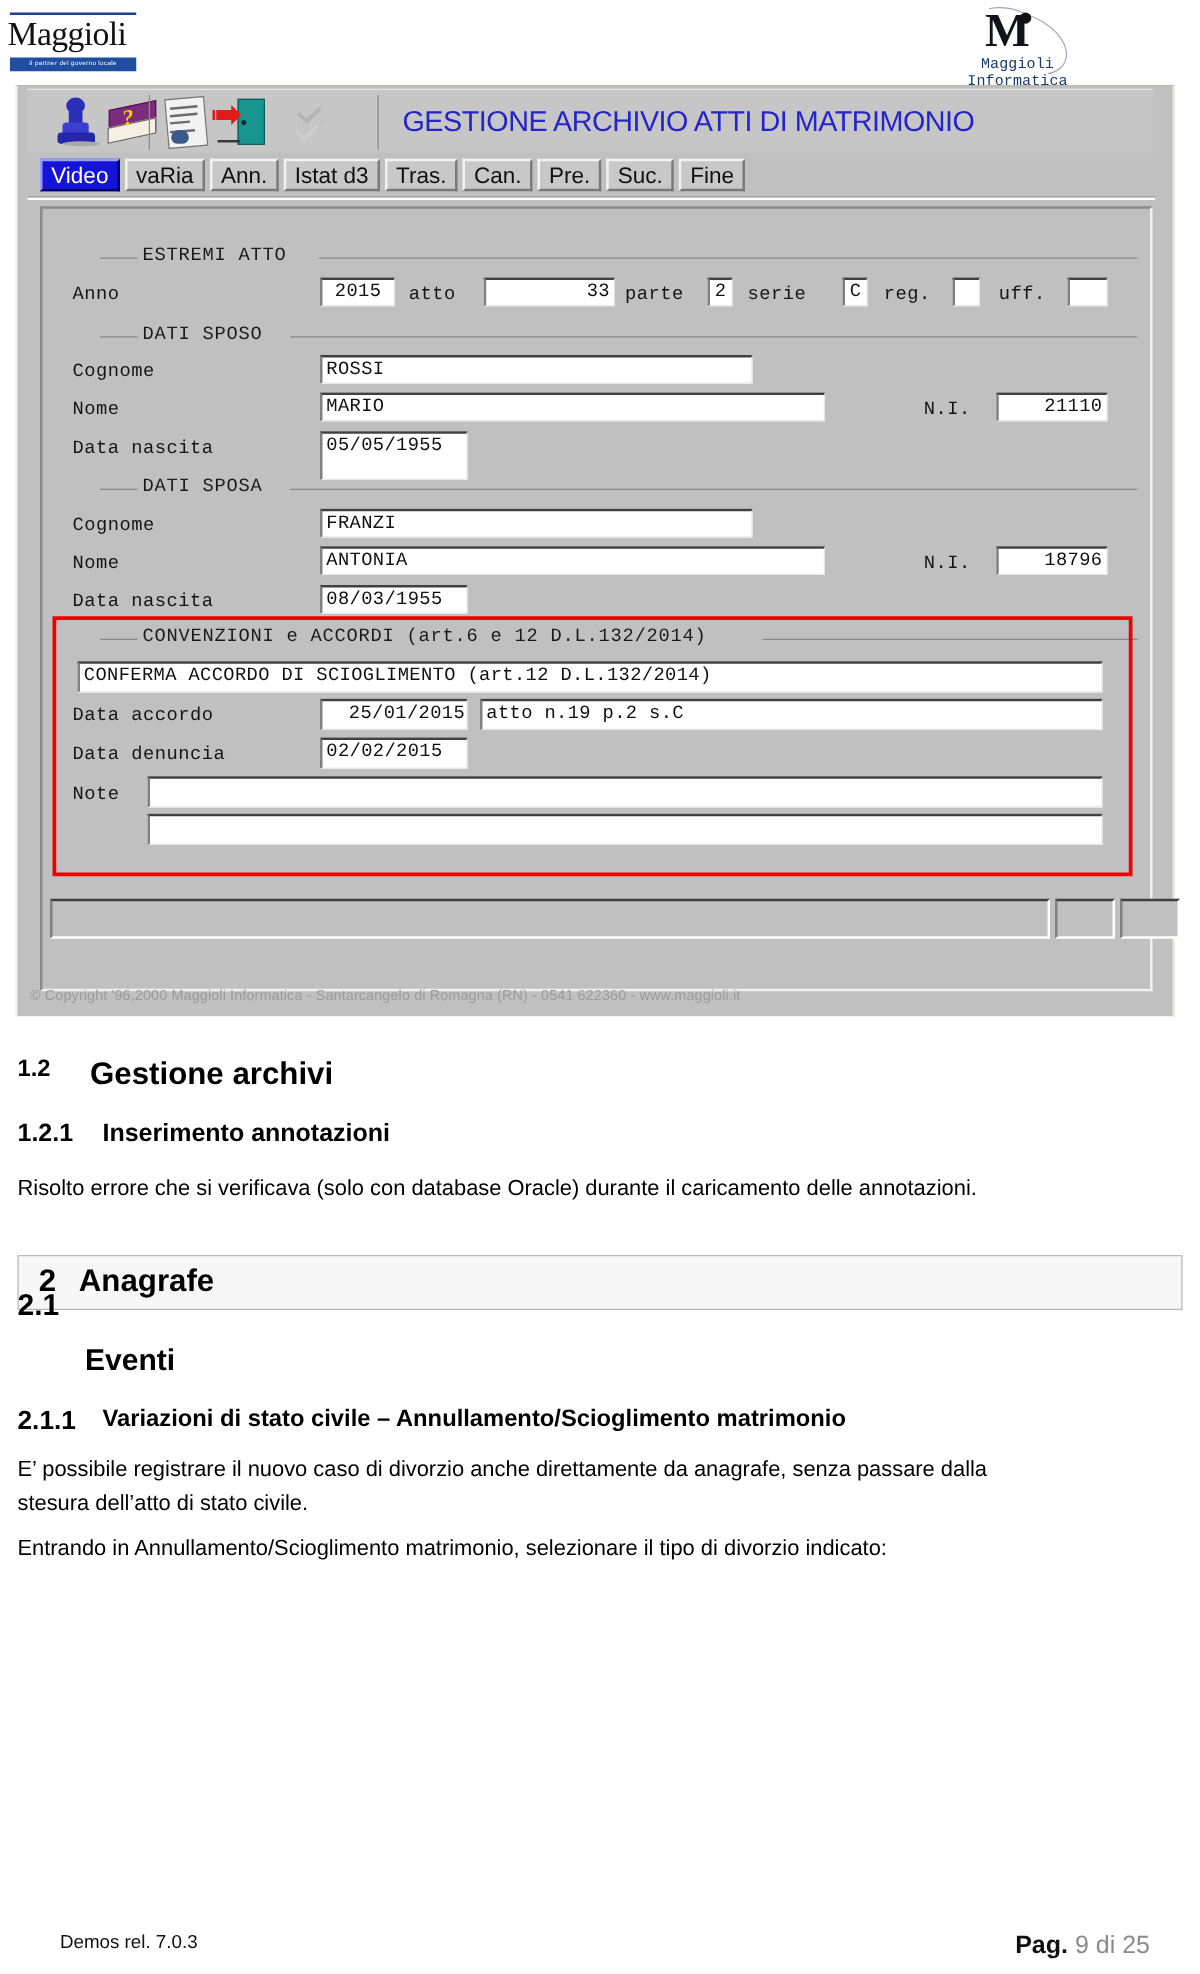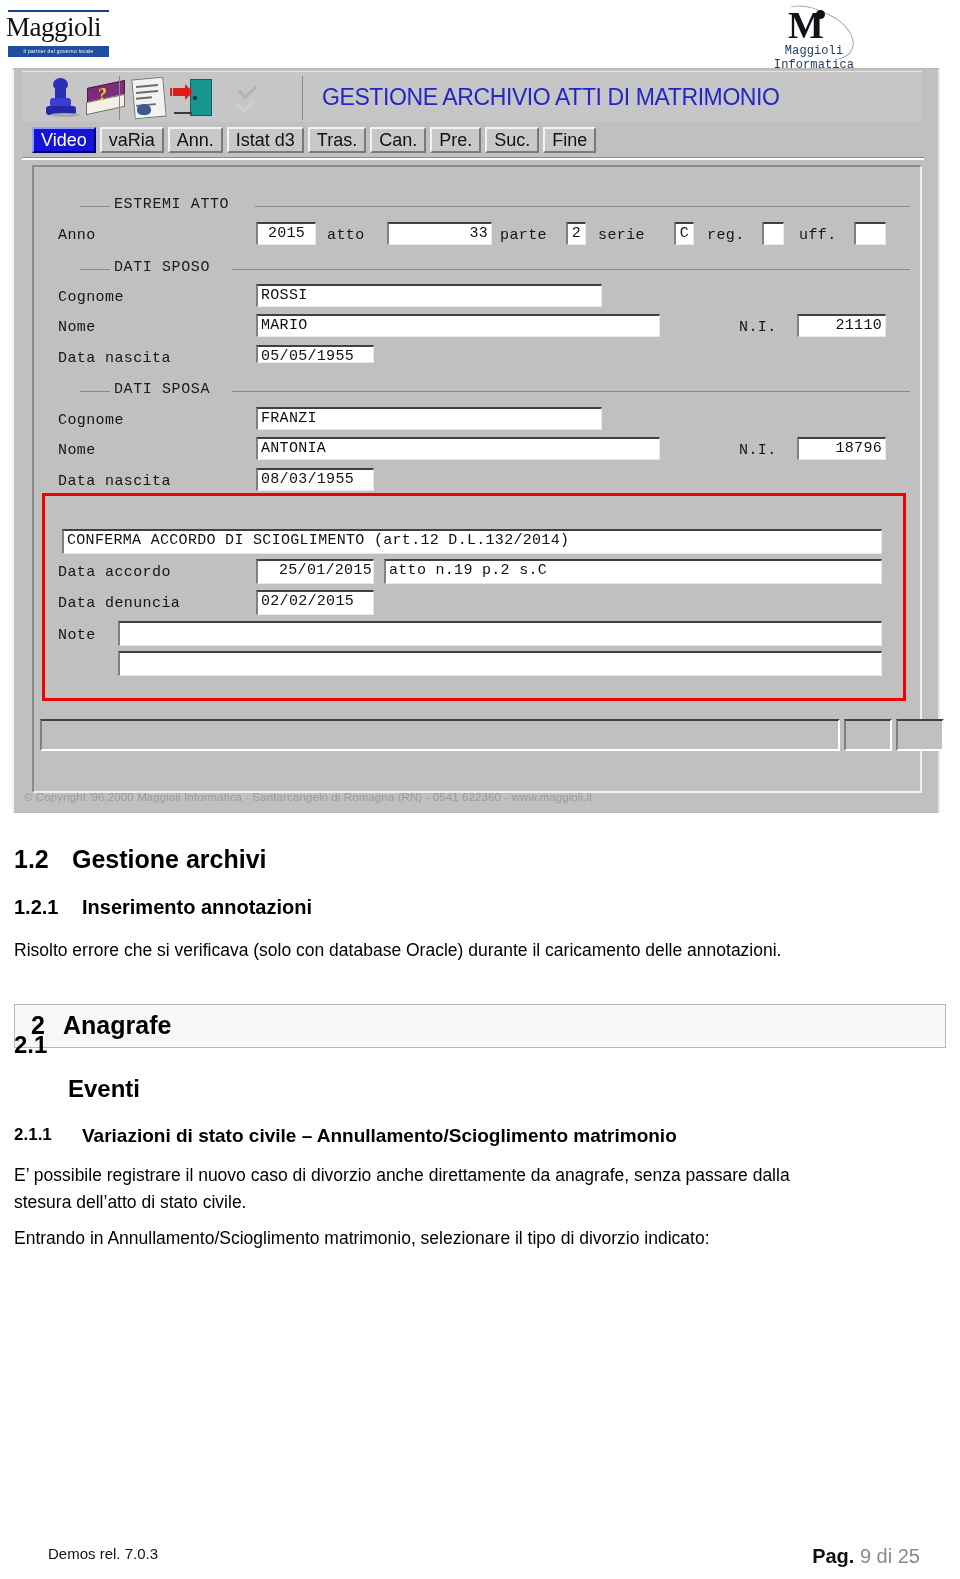--- a/index.html
+++ b/index.html
@@ -310,39 +310,44 @@
 
     <div class="fld-label" style="left:24px;top:122px;">Cognome</div>
     <div class="inp" style="left:222px;top:117px;width:346px;height:23px;">ROSSI</div>
 
     <div class="fld-label" style="left:24px;top:152px;">Nome</div>
     <div class="inp" style="left:222px;top:147px;width:404px;height:23px;">MARIO</div>
     <div class="fld-label" style="left:705px;top:152px;">N.I.</div>
     <div class="inp r" style="left:763px;top:147px;width:89px;height:23px;padding-left:32px;">21110</div>
 
     <div class="fld-label" style="left:24px;top:183px;">Data nascita</div>
-    <div class="inp" style="left:222px;top:178px;width:118px;height:18px;">05/05/1955</div>
+    <div class="inp" style="left:222px;top:178px;width:118px;height:39px;">05/05/1955</div>
 
     <div class="grp" style="left:46px;top:217px;width:830px;">
       <div class="grp-line-l"></div>
       <div class="grp-label">DATI SPOSA</div>
       <div class="grp-line-r" style="left:152px;width:678px;"></div>
     </div>
 
     <div class="fld-label" style="left:24px;top:245px;">Cognome</div>
     <div class="inp" style="left:222px;top:240px;width:346px;height:23px;">FRANZI</div>
 
     <div class="fld-label" style="left:24px;top:275px;">Nome</div>
     <div class="inp" style="left:222px;top:270px;width:404px;height:23px;">ANTONIA</div>
     <div class="fld-label" style="left:705px;top:275px;">N.I.</div>
     <div class="inp r" style="left:763px;top:270px;width:89px;height:23px;">18796</div>
 
     <div class="fld-label" style="left:24px;top:306px;">Data nascita</div>
     <div class="inp" style="left:222px;top:301px;width:118px;height:23px;">08/03/1955</div>
 
+    <div class="grp" style="left:46px;top:337px;width:830px;">
+      <div class="grp-line-l"></div>
+      <div class="grp-label">CONVENZIONI e ACCORDI (art.6 e 12 D.L.132/2014)</div>
+      <div class="grp-line-r" style="left:530px;width:300px;"></div>
+    </div>
 
     <div class="inp" style="left:28px;top:362px;width:820px;height:25px;">CONFERMA ACCORDO DI SCIOGLIMENTO (art.12 D.L.132/2014)</div>
 
     <div class="fld-label" style="left:24px;top:397px;">Data accordo</div>
     <div class="inp" style="left:222px;top:392px;width:118px;height:25px;padding-left:21px;">25/01/2015</div>
     <div class="inp" style="left:350px;top:392px;width:498px;height:25px;">atto n.19 p.2 s.C</div>
 
     <div class="fld-label" style="left:24px;top:428px;">Data denuncia</div>
     <div class="inp" style="left:222px;top:423px;width:118px;height:25px;">02/02/2015</div>
 
@@ -355,37 +360,37 @@
     <div class="bpanel" style="left:6px;top:552px;width:800px;height:32px;"></div>
     <div class="bpanel" style="left:810px;top:552px;width:48px;height:32px;"></div>
     <div class="bpanel" style="left:862px;top:552px;width:48px;height:32px;"></div>
   </div>
 
   <div class="copyright">© Copyright '96,2000 Maggioli Informatica - Santarcangelo di Romagna (RN) - 0541 622360 - www.maggioli.it</div>
 </div>
 
 <div class="doc">
 
-  <div class="h2-num" style="left:14px;top:845px;font-size:25px;">1.2</div>
+  <div class="h2-num" style="left:14px;top:845px;font-size:19px;">1.2</div>
   <div class="h2" style="left:72px;top:845px;font-size:25px;">Gestione archivi</div>
 
   <div class="h2-num" style="left:14px;top:896px;font-size:20px;">1.2.1</div>
   <div class="h2" style="left:82px;top:896px;font-size:20px;">Inserimento annotazioni</div>
 
   <div class="para" style="left:14px;top:938px;width:930px;">Risolto errore che si verificava (solo con database Oracle) durante il caricamento delle annotazioni.</div>
 
   <div class="banner">
     <div class="banner-num">2</div>
     <div class="banner-title">Anagrafe</div>
   </div>
 
   <div class="h2-num" style="left:14px;top:1031px;font-size:24px;">2.1</div>
   <div class="h2" style="left:68px;top:1075px;font-size:24px;">Eventi</div>
 
-  <div class="h2-num" style="left:14px;top:1125px;font-size:17px;">2.1.1</div>
+  <div class="h2-num" style="left:14px;top:1125px;font-size:21px;">2.1.1</div>
   <div class="h2" style="left:82px;top:1125px;font-size:19px;white-space:nowrap;">Variazioni di stato civile – Annullamento/Scioglimento matrimonio</div>
 
   <div class="para" style="left:14px;top:1163px;width:940px;">E’ possibile registrare il nuovo caso di divorzio anche direttamente da anagrafe, senza passare dalla</div>
   <div class="para" style="left:14px;top:1190px;width:940px;">stesura dell’atto di stato civile.</div>
   <div class="para" style="left:14px;top:1226px;width:940px;">Entrando in Annullamento/Scioglimento matrimonio, selezionare il tipo di divorzio indicato:</div>
 
 </div>
 
 <div class="footer-left">Demos rel. 7.0.3</div>
 <div class="footer-right">

